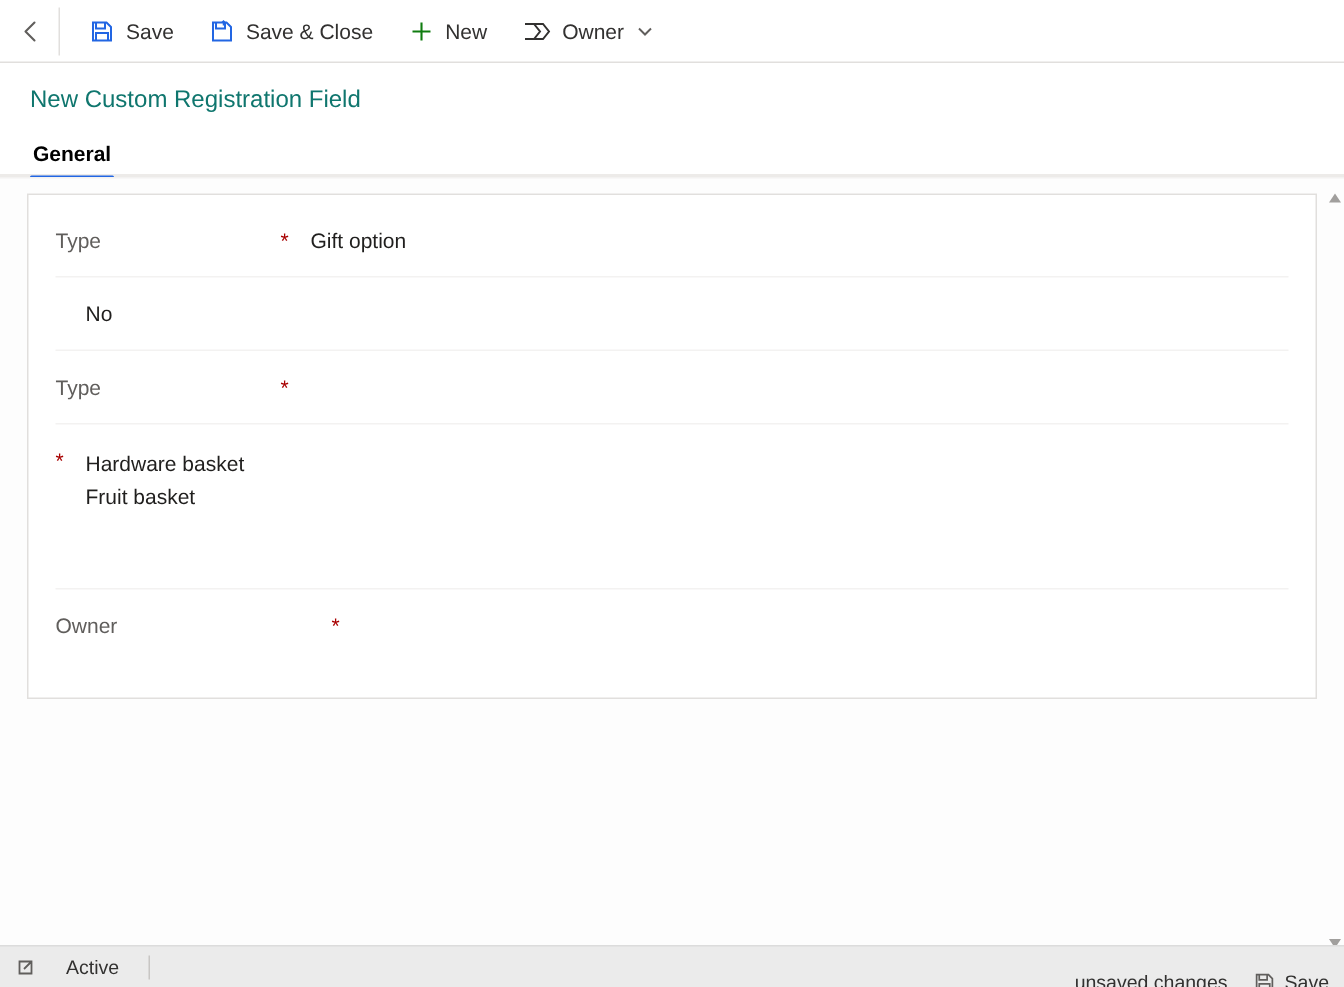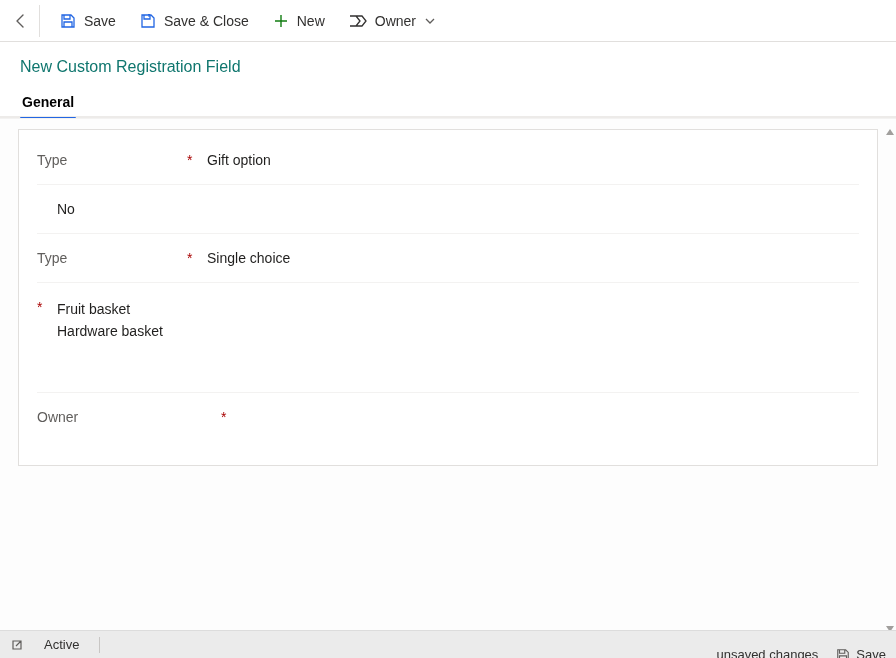--- a/index.html
+++ b/index.html
@@ -237,28 +237,27 @@
     </div>
 
     <div class="form-row">
       <div class="form-req"></div>
       <div class="form-value">No</div>
     </div>
 
     <div class="form-row">
       <div class="form-label">Type</div>
       <div class="form-req">*</div>
-      <div class="form-value">Single choice</div>
     </div>
 
     <div class="form-row" style="padding-bottom:50px;">
       <div class="form-req">*</div>
       <div class="form-value">
+        <div class="choice-line">Hardware basket</div>
         <div class="choice-line">Fruit basket</div>
-        <div class="choice-line">Hardware basket</div>
       </div>
     </div>
 
     <div class="form-row">
       <div class="form-label">Owner</div>
       <div class="form-req">*</div>
     </div>
 
   </div>
   <div class="scrollbar-hint-down"></div>

